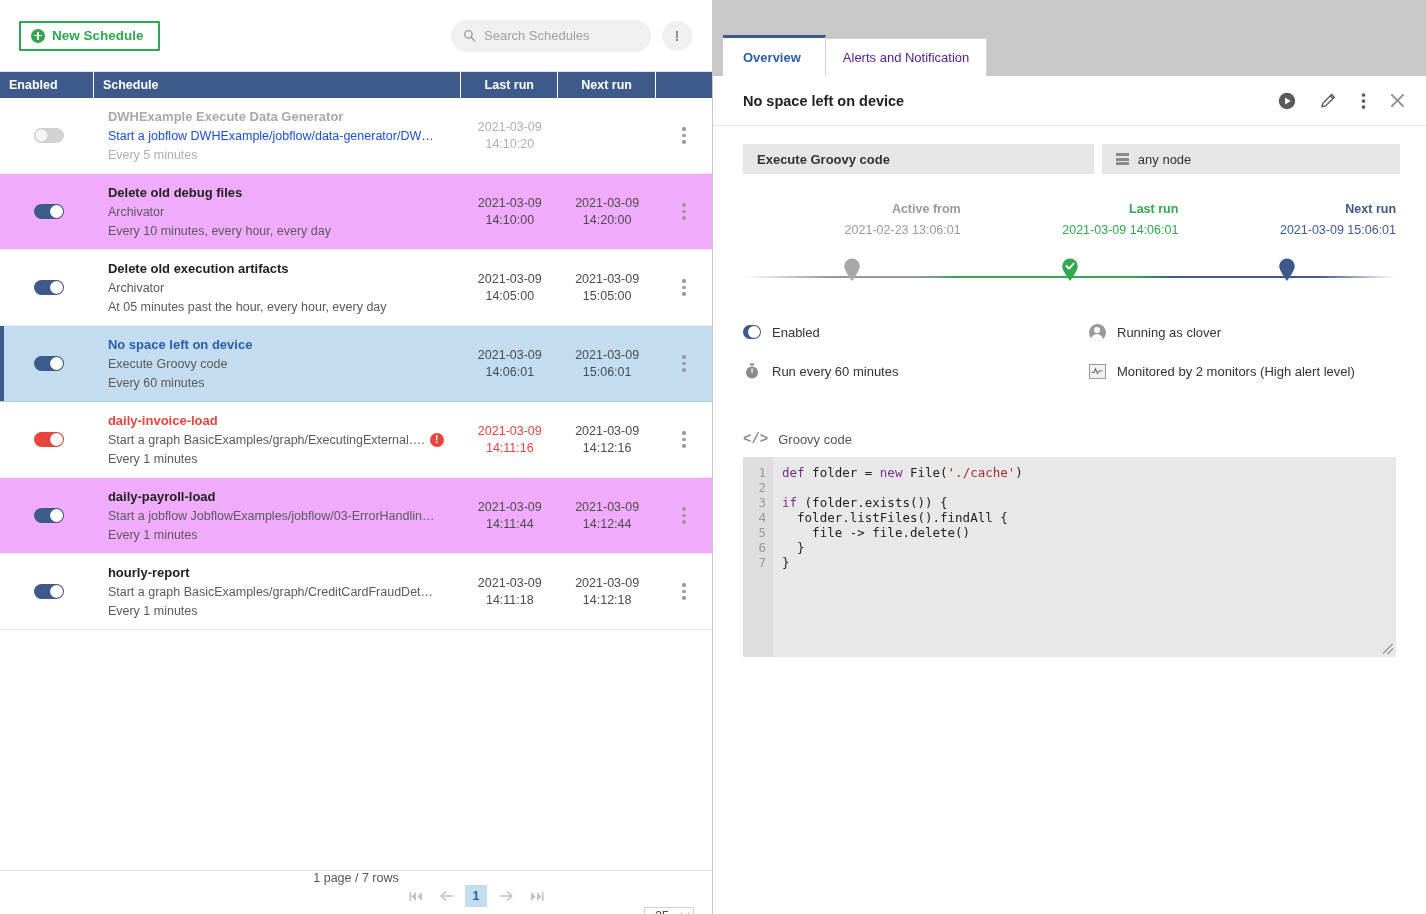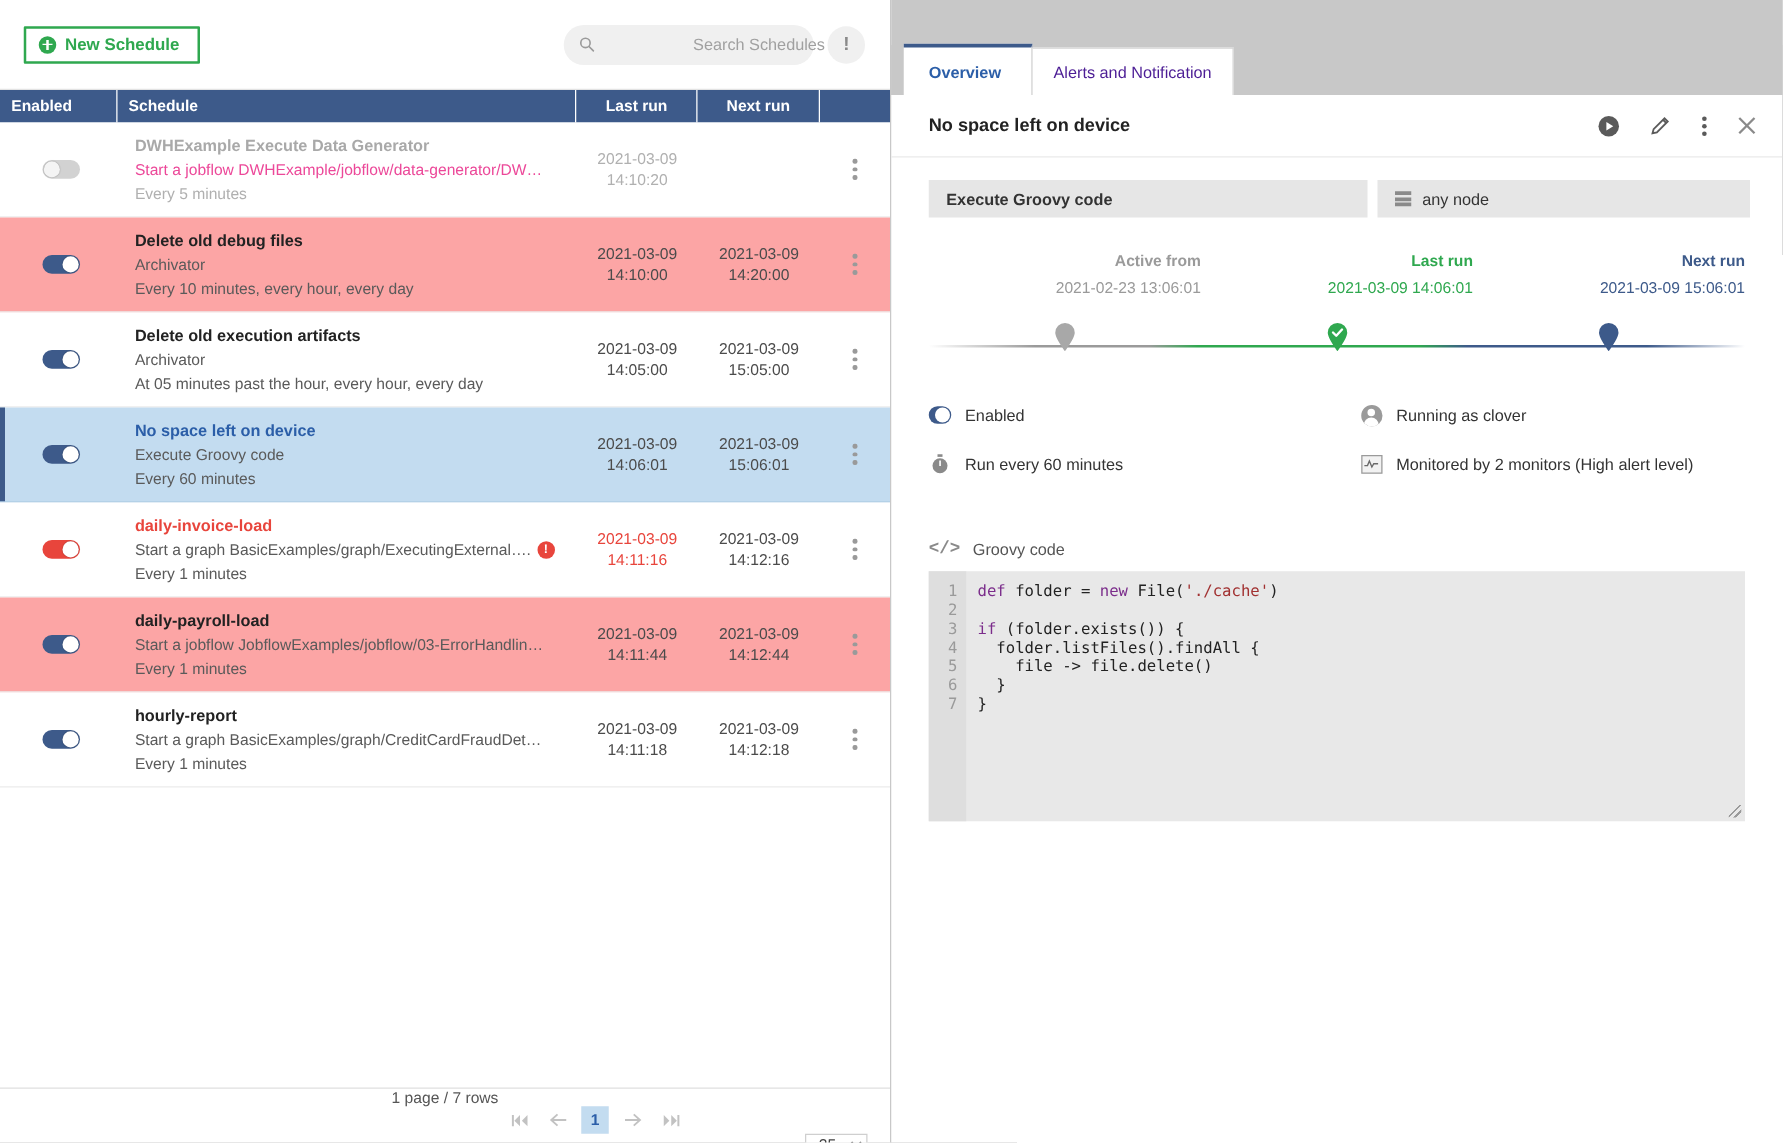--- a/index.html
+++ b/index.html
@@ -58,21 +58,20 @@
     padding: 0 10px 0 12px;
     gap: 8px;
   }
   .search-box .mag {
     width: 13px; height: 13px; flex: 0 0 auto; color: #9a9a9a;
   }
   .search-input {
     border: none; background: transparent; outline: none;
     flex: 1 1 auto; font-size: 13px; color: #606060;
     font-family: "Liberation Sans", sans-serif;
-    text-align: right;
   }
   .search-input::placeholder { color: #a0a0a0; }
   .search-clear {
     color: #888; font-size: 15px; cursor: pointer; line-height: 1;
     padding: 0 3px; user-select: none;
   }
   .alert-square {
     width: 30px; height: 30px; border-radius: 15px;
     background: #f0f0f0; display: flex; align-items: center; justify-content: center;
     color: #8a8a8a; font-size: 15px; font-weight: bold; cursor: pointer;
@@ -99,21 +98,21 @@
 
   .rows { flex: 0 0 auto; }
   .row {
     display: flex; align-items: stretch;
     min-height: 73px;
     border-bottom: 1px solid #ebebeb;
     background: #fff;
     position: relative;
     cursor: pointer;
   }
-  .row.alt { background: #fca5a5; }
+  .row.alt { background: #f0abfc; }
   .row.selected {
     background: #c3dcf0;
     border-bottom: 1px solid #b0cde3;
   }
   .row.selected::before {
     content: ""; position: absolute; left: 0; top: 0; bottom: 0;
     width: 4px; background: #3d5a8a;
   }
   .cell { display: flex; align-items: center; }
   .cell-enabled { width: 94px; justify-content: flex-start; padding-left: 34px; }
@@ -133,21 +132,21 @@
   }
   .toggle.off { background: #d2d2d2; }
   .toggle.off .knob { right: auto; left: 1px; background: #f4f4f4; }
   .toggle.red { background: #e8453c; }
 
   .sched-title { font-size: 13px; font-weight: bold; color: #222; margin-bottom: 5px; }
   .sched-title.gray { color: #a9a9a9; }
   .sched-title.blue { color: #2b5ea8; }
   .sched-title.red  { color: #e8453c; }
   .sched-desc { font-size: 12.5px; color: #5a5a5a; margin-bottom: 5px; display: flex; align-items: center; gap: 5px; }
-  .sched-desc.gray { color: #ec4899; }
+  .sched-desc.gray { color: #1d4ed8; }
   .sched-freq { font-size: 12.5px; color: #5a5a5a; }
   .sched-freq.gray { color: #b0b0b0; }
   .err-badge {
     width: 14px; height: 14px; border-radius: 50%; background: #e8453c;
     color: #fff; font-size: 10px; font-weight: bold;
     display: inline-flex; align-items: center; justify-content: center;
     line-height: 1; flex: 0 0 auto;
   }
   .cell-date.red { color: #e8453c; }
 

